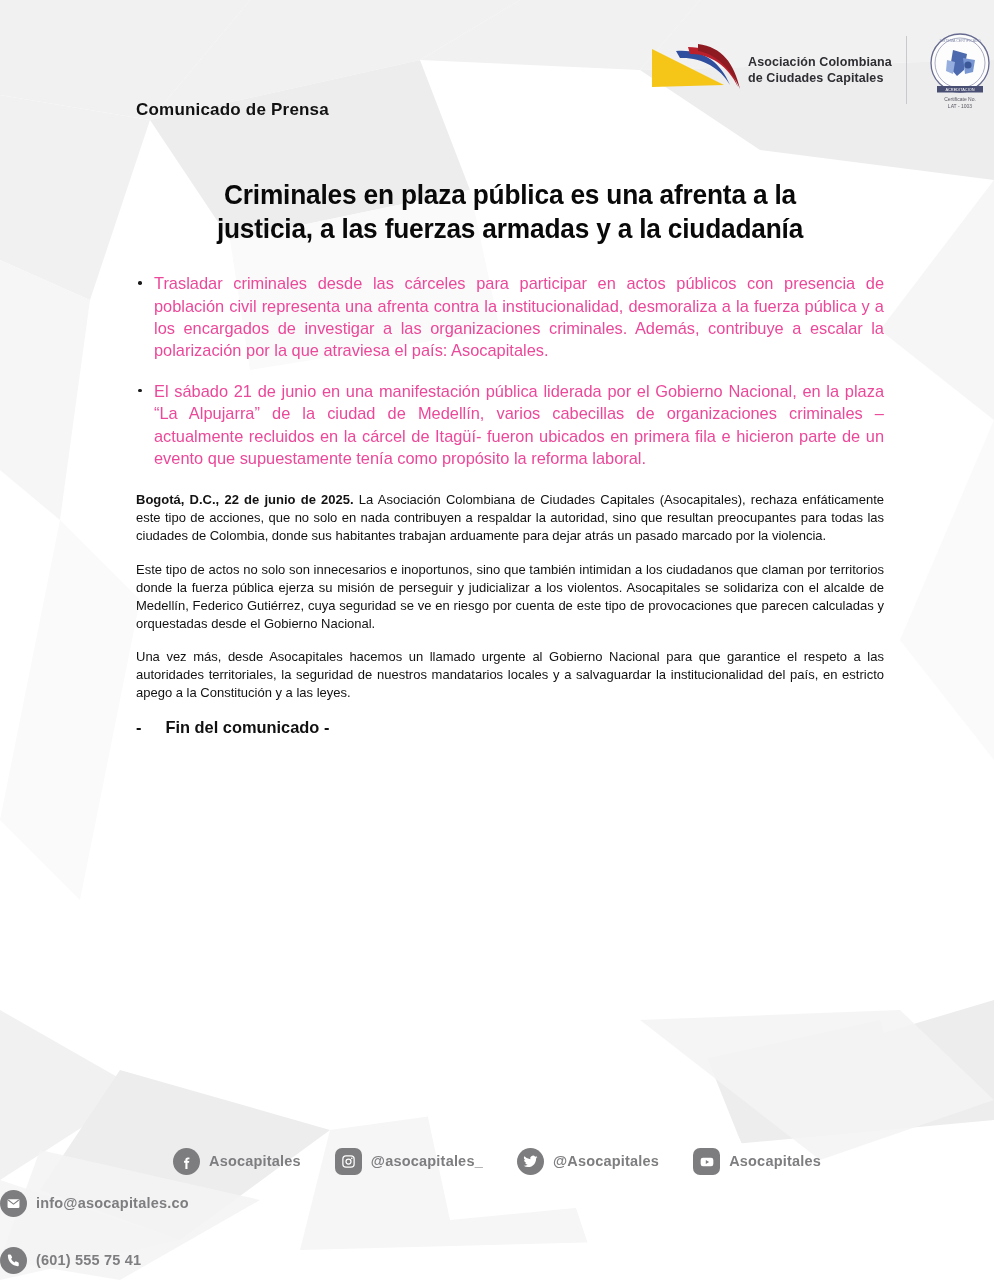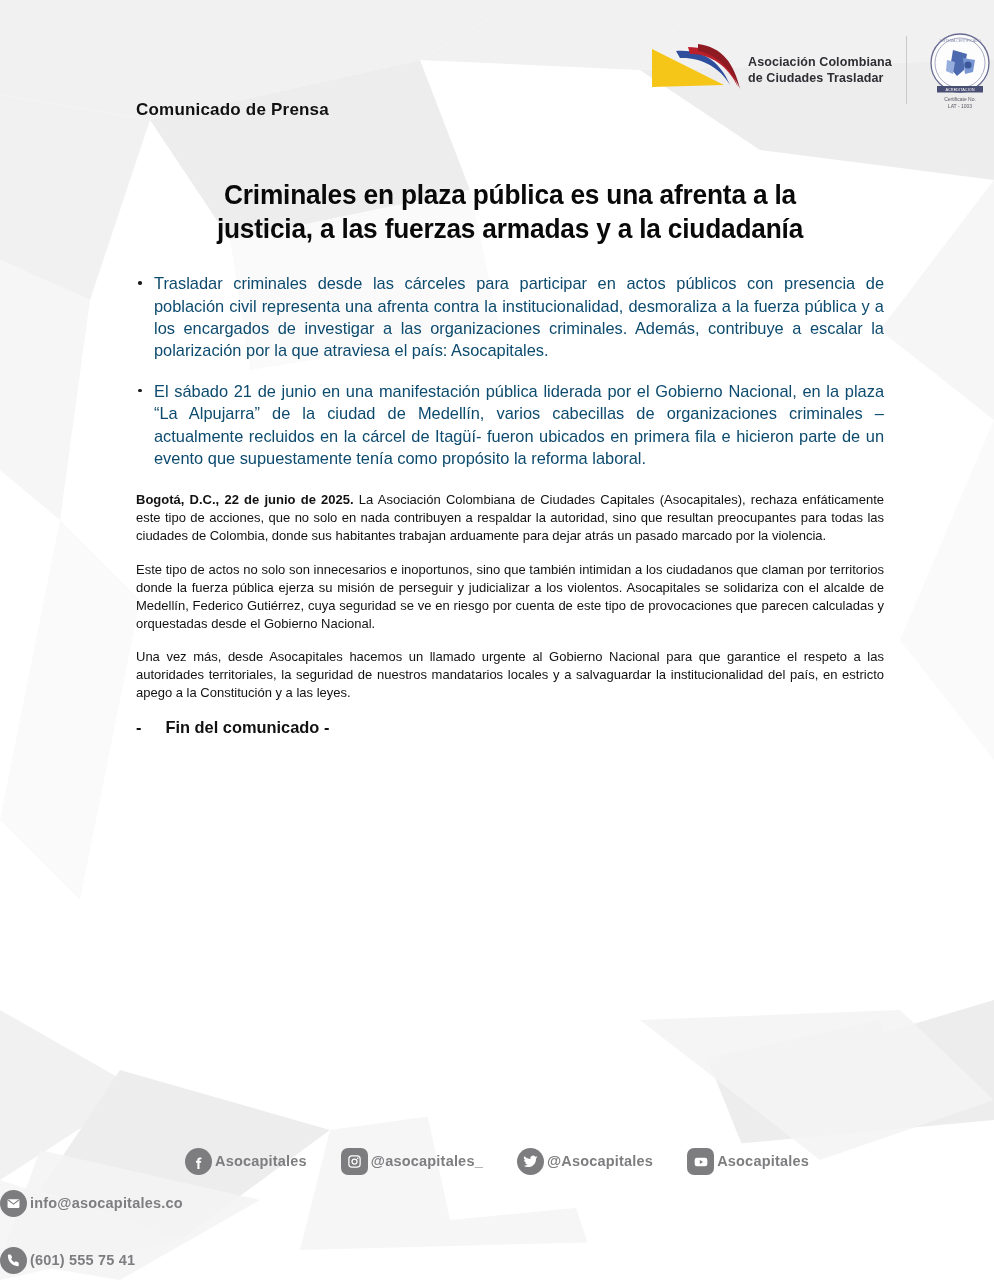--- a/index.html
+++ b/index.html
@@ -115,21 +115,21 @@
     list-style: none;
   }
   ul.bullets li {
     position: relative;
     padding-left: 18px;
     margin-bottom: 18px;
     font-size: 16.4px;
     line-height: 1.365;
     text-align: justify;
     text-justify: inter-word;
-    color: #0c4a6e;
+    color: #ec4899;
   }
   ul.bullets li:last-child { margin-bottom: 0; }
   ul.bullets li::before {
     content: "";
     position: absolute;
     left: 2px;
     top: 9px;
     width: 3.5px;
     height: 3.5px;
     background: #1a1a1a;
@@ -181,21 +181,21 @@
     width: 994px;
     display: flex;
     justify-content: flex-end;
     align-items: flex-start;
     gap: 30px;
     flex-direction: column;
   }
   .f-item {
     display: flex;
     align-items: center;
-    gap: 3px;
+    gap: 9px;
     color: #7e7e80;
     font-size: 14.5px;
     font-weight: bold;
     letter-spacing: .2px;
     white-space: nowrap;
   }
   .f-item.two-line { align-items: flex-start; }
   .f-item .f-label { line-height: 1.34; }
   .f-item .f-label .l2 { display: block; }
   .ficon {
@@ -265,21 +265,21 @@
       <svg viewBox="0 0 92 58" xmlns="http://www.w3.org/2000/svg" aria-hidden="true">
         <path d="M2 46 L2 8 L74 44 Z" fill="#f5c518"></path>
         <path d="M26 10 C52 8 70 20 80 44 C70 26 50 16 30 17 Z" fill="#2f4f9e"></path>
         <path d="M38 6 C64 6 80 20 88 46 C78 24 58 12 40 13 Z" fill="#b9202c"></path>
         <path d="M48 3 C72 6 84 22 90 48 C82 28 64 12 48 10 Z" fill="#8e1a22"></path>
       </svg>
     </div>
 
     <div class="logo-text">
       <div>Asociación Colombiana</div>
-      <div>de Ciudades Trasladar</div>
+      <div>de Ciudades Capitales</div>
     </div>
 
     <div class="brand-divider"></div>
 
     <div class="cert-seal">
       <svg viewBox="0 0 74 80" xmlns="http://www.w3.org/2000/svg" aria-hidden="true">
         <circle cx="37" cy="33" r="29" fill="#ffffff" stroke="#5b5f86" stroke-width="1.3"></circle>
         <circle cx="37" cy="33" r="25" fill="none" stroke="#8a8fae" stroke-width="0.8"></circle>
         <g fill="#7f86a8" font-size="3.6" font-family="'Liberation Sans',sans-serif">
           <text x="37" y="12" text-anchor="middle">SISTEMA CERTIFICADO</text>

